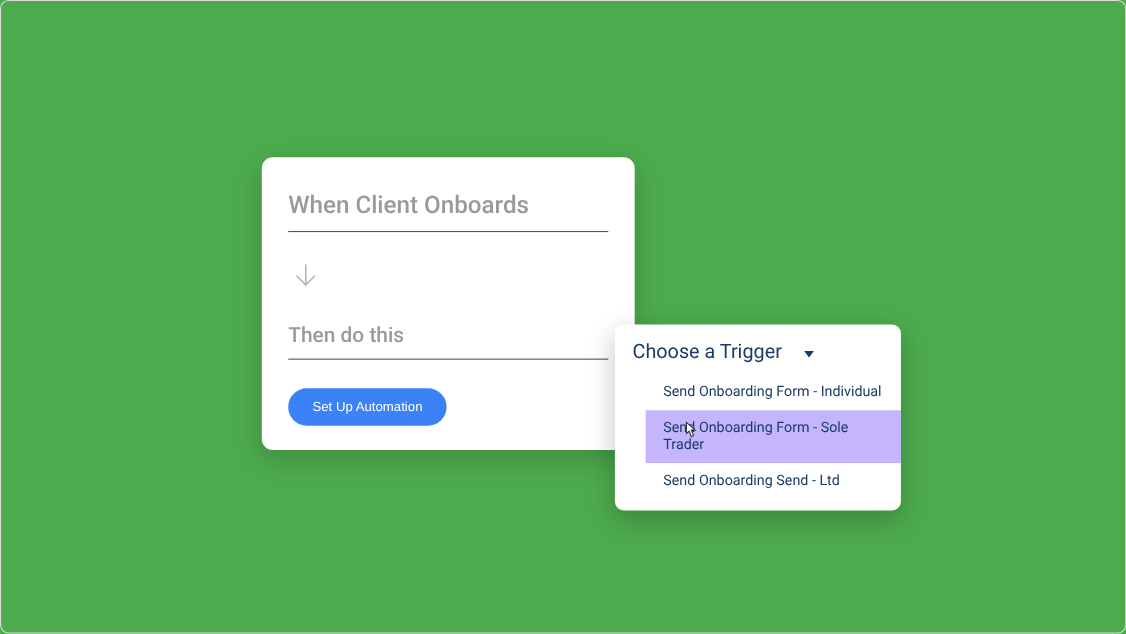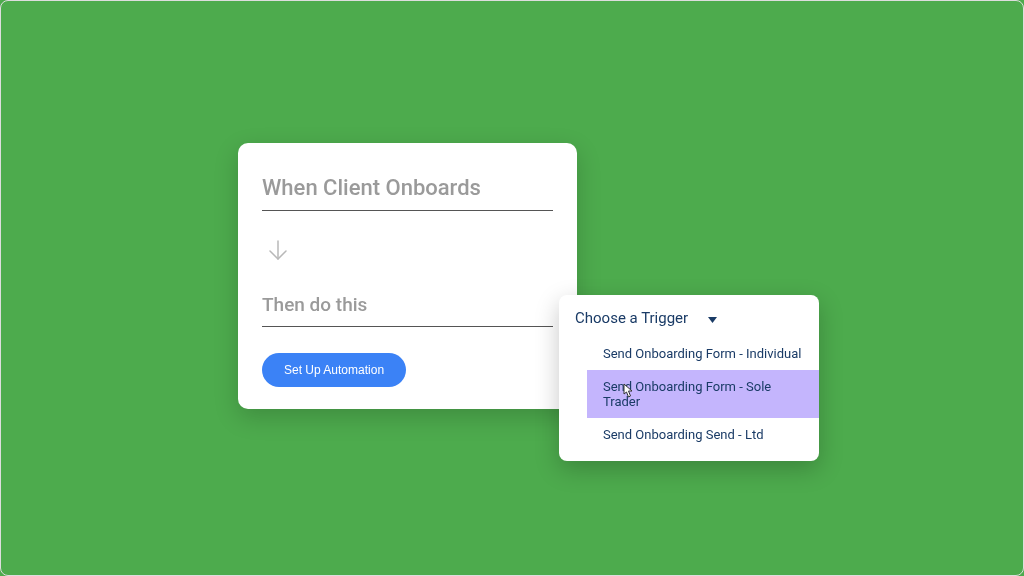--- a/index.html
+++ b/index.html
@@ -61,21 +61,21 @@
     position: absolute;
     left: 558px;
     top: 294px;
     width: 260px;
     background: #fff;
     border-radius: 8px;
     box-shadow: 0 8px 24px rgba(0,0,0,0.22);
     padding: 14px 0 10px 0;
   }
   .dropdown-header {
-    font-size: 15px;
+    font-size: 18px;
     color: #1a3b66;
     padding: 0 16px 10px 16px;
     display: flex;
     align-items: center;
     gap: 20px;
   }
   .caret-icon {
     display: inline-block;
   }
   .dropdown-item {

